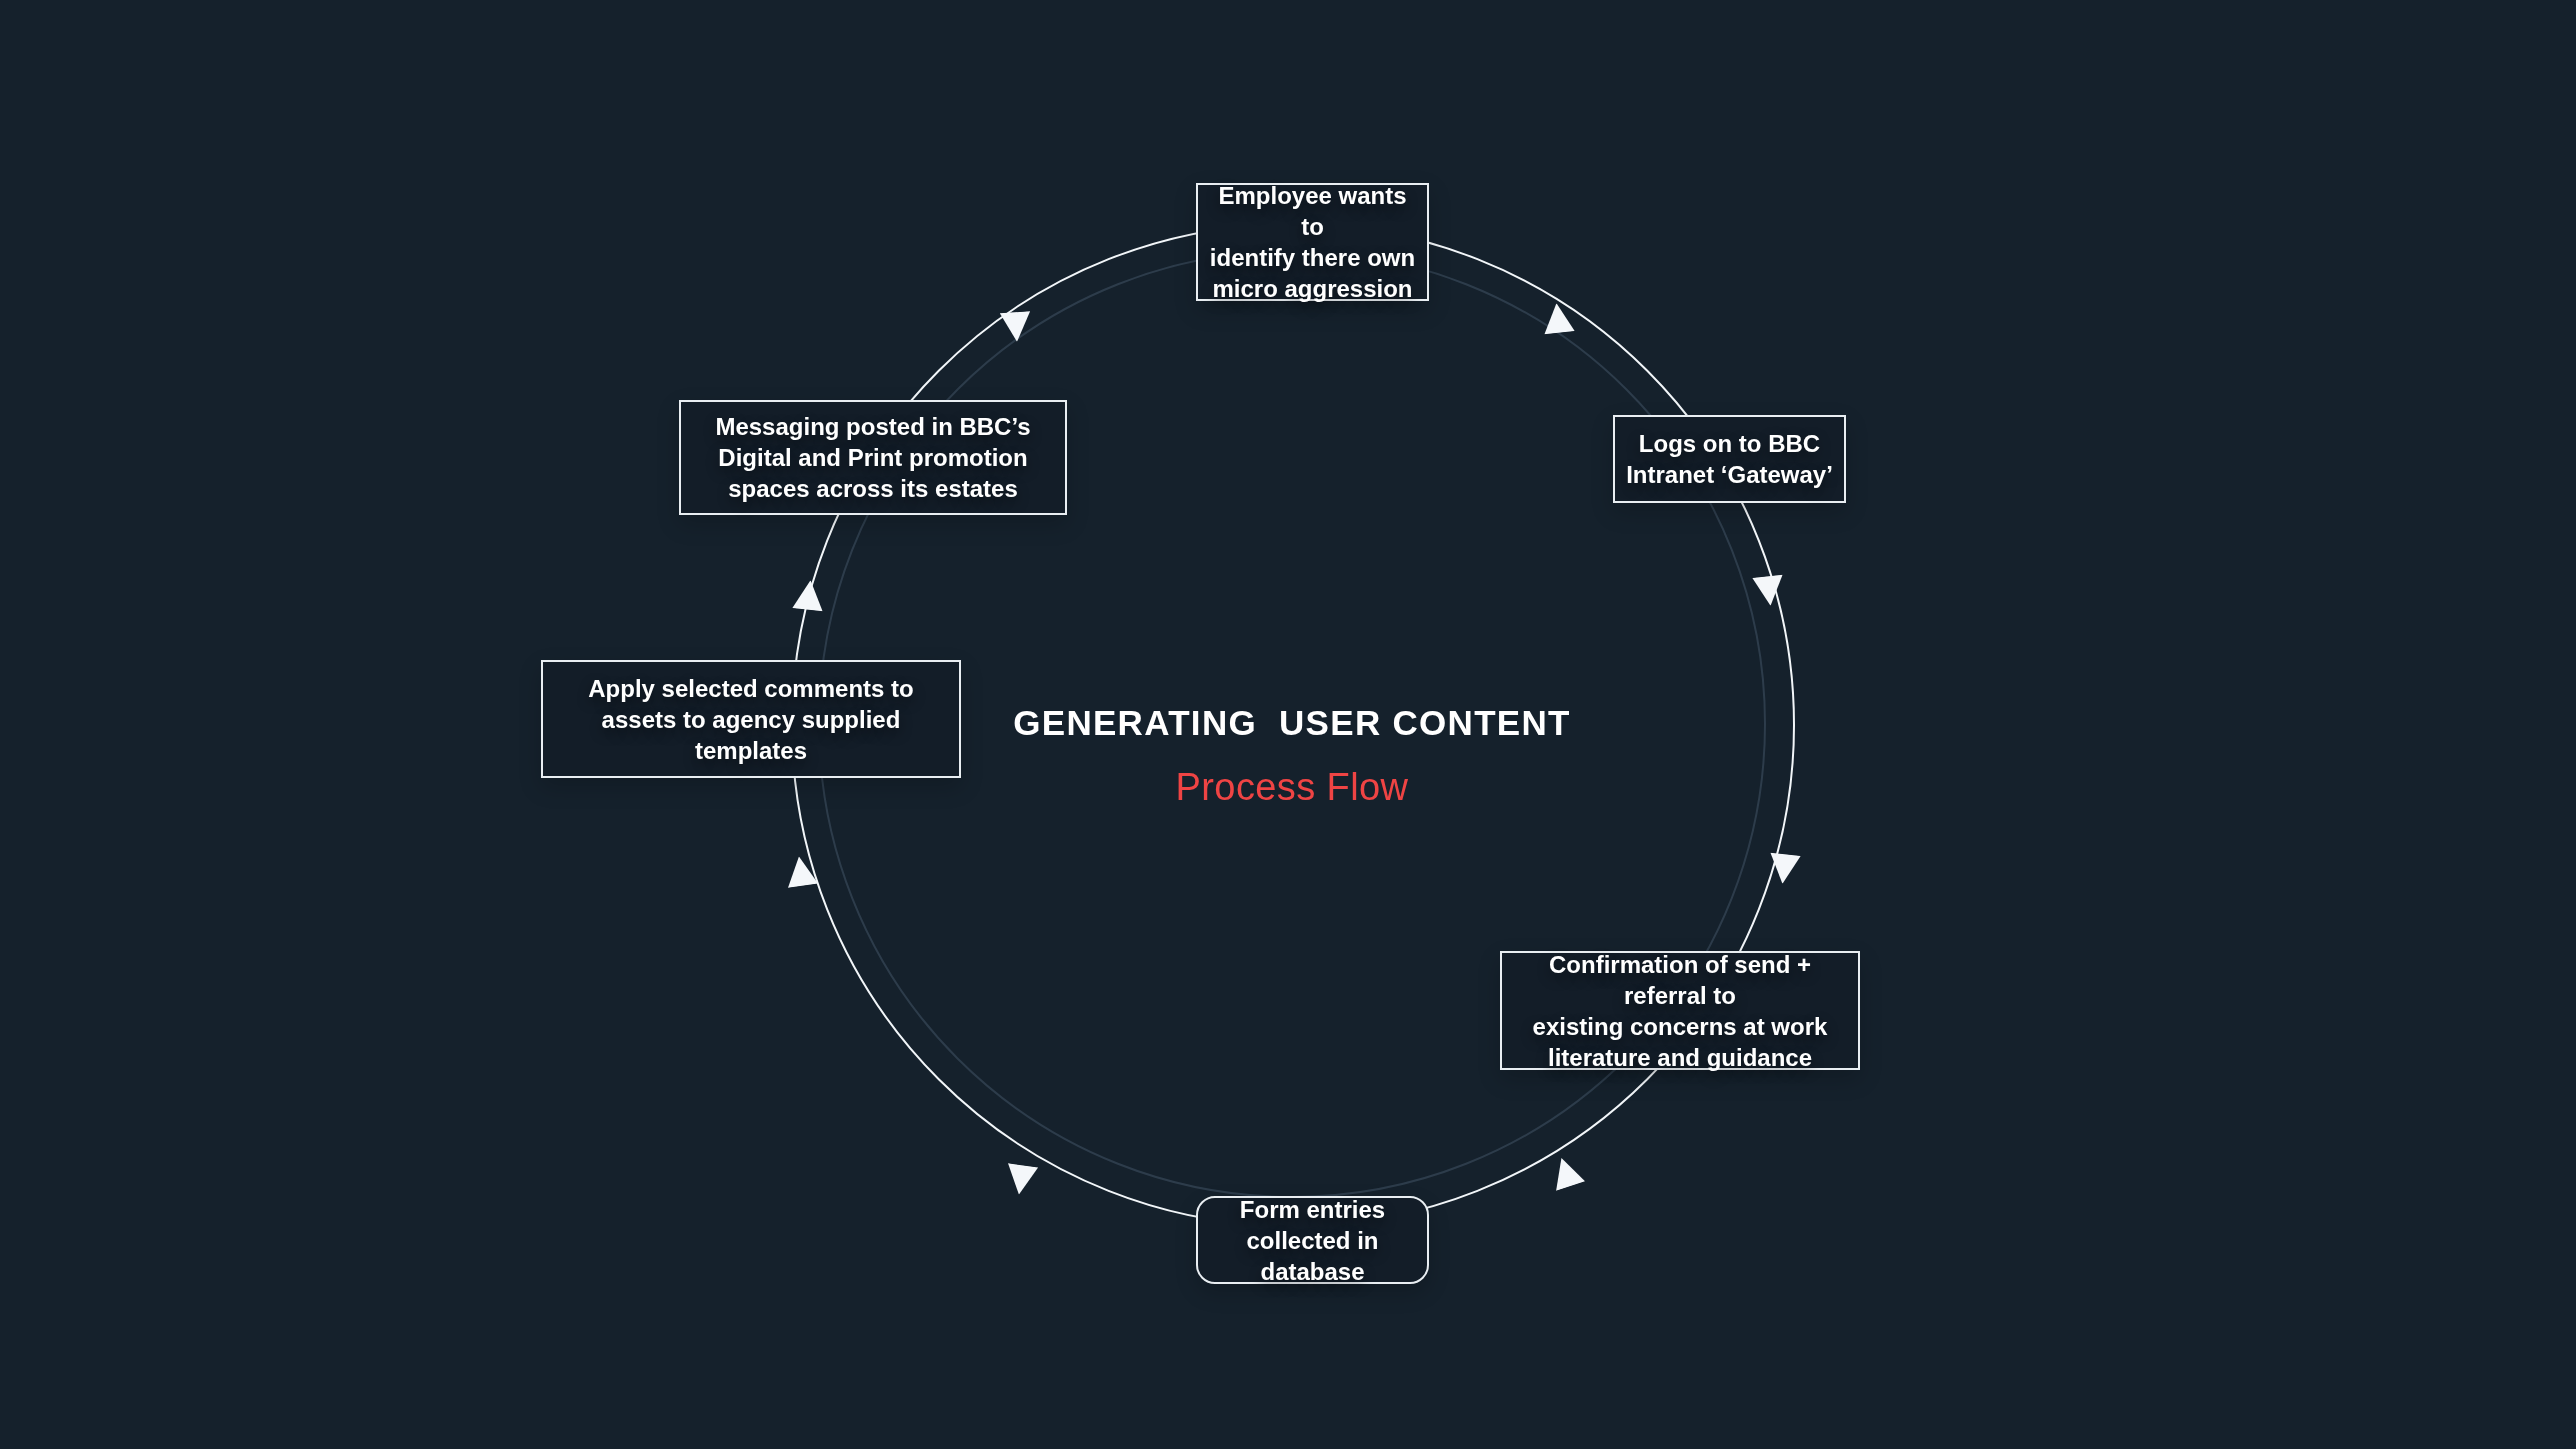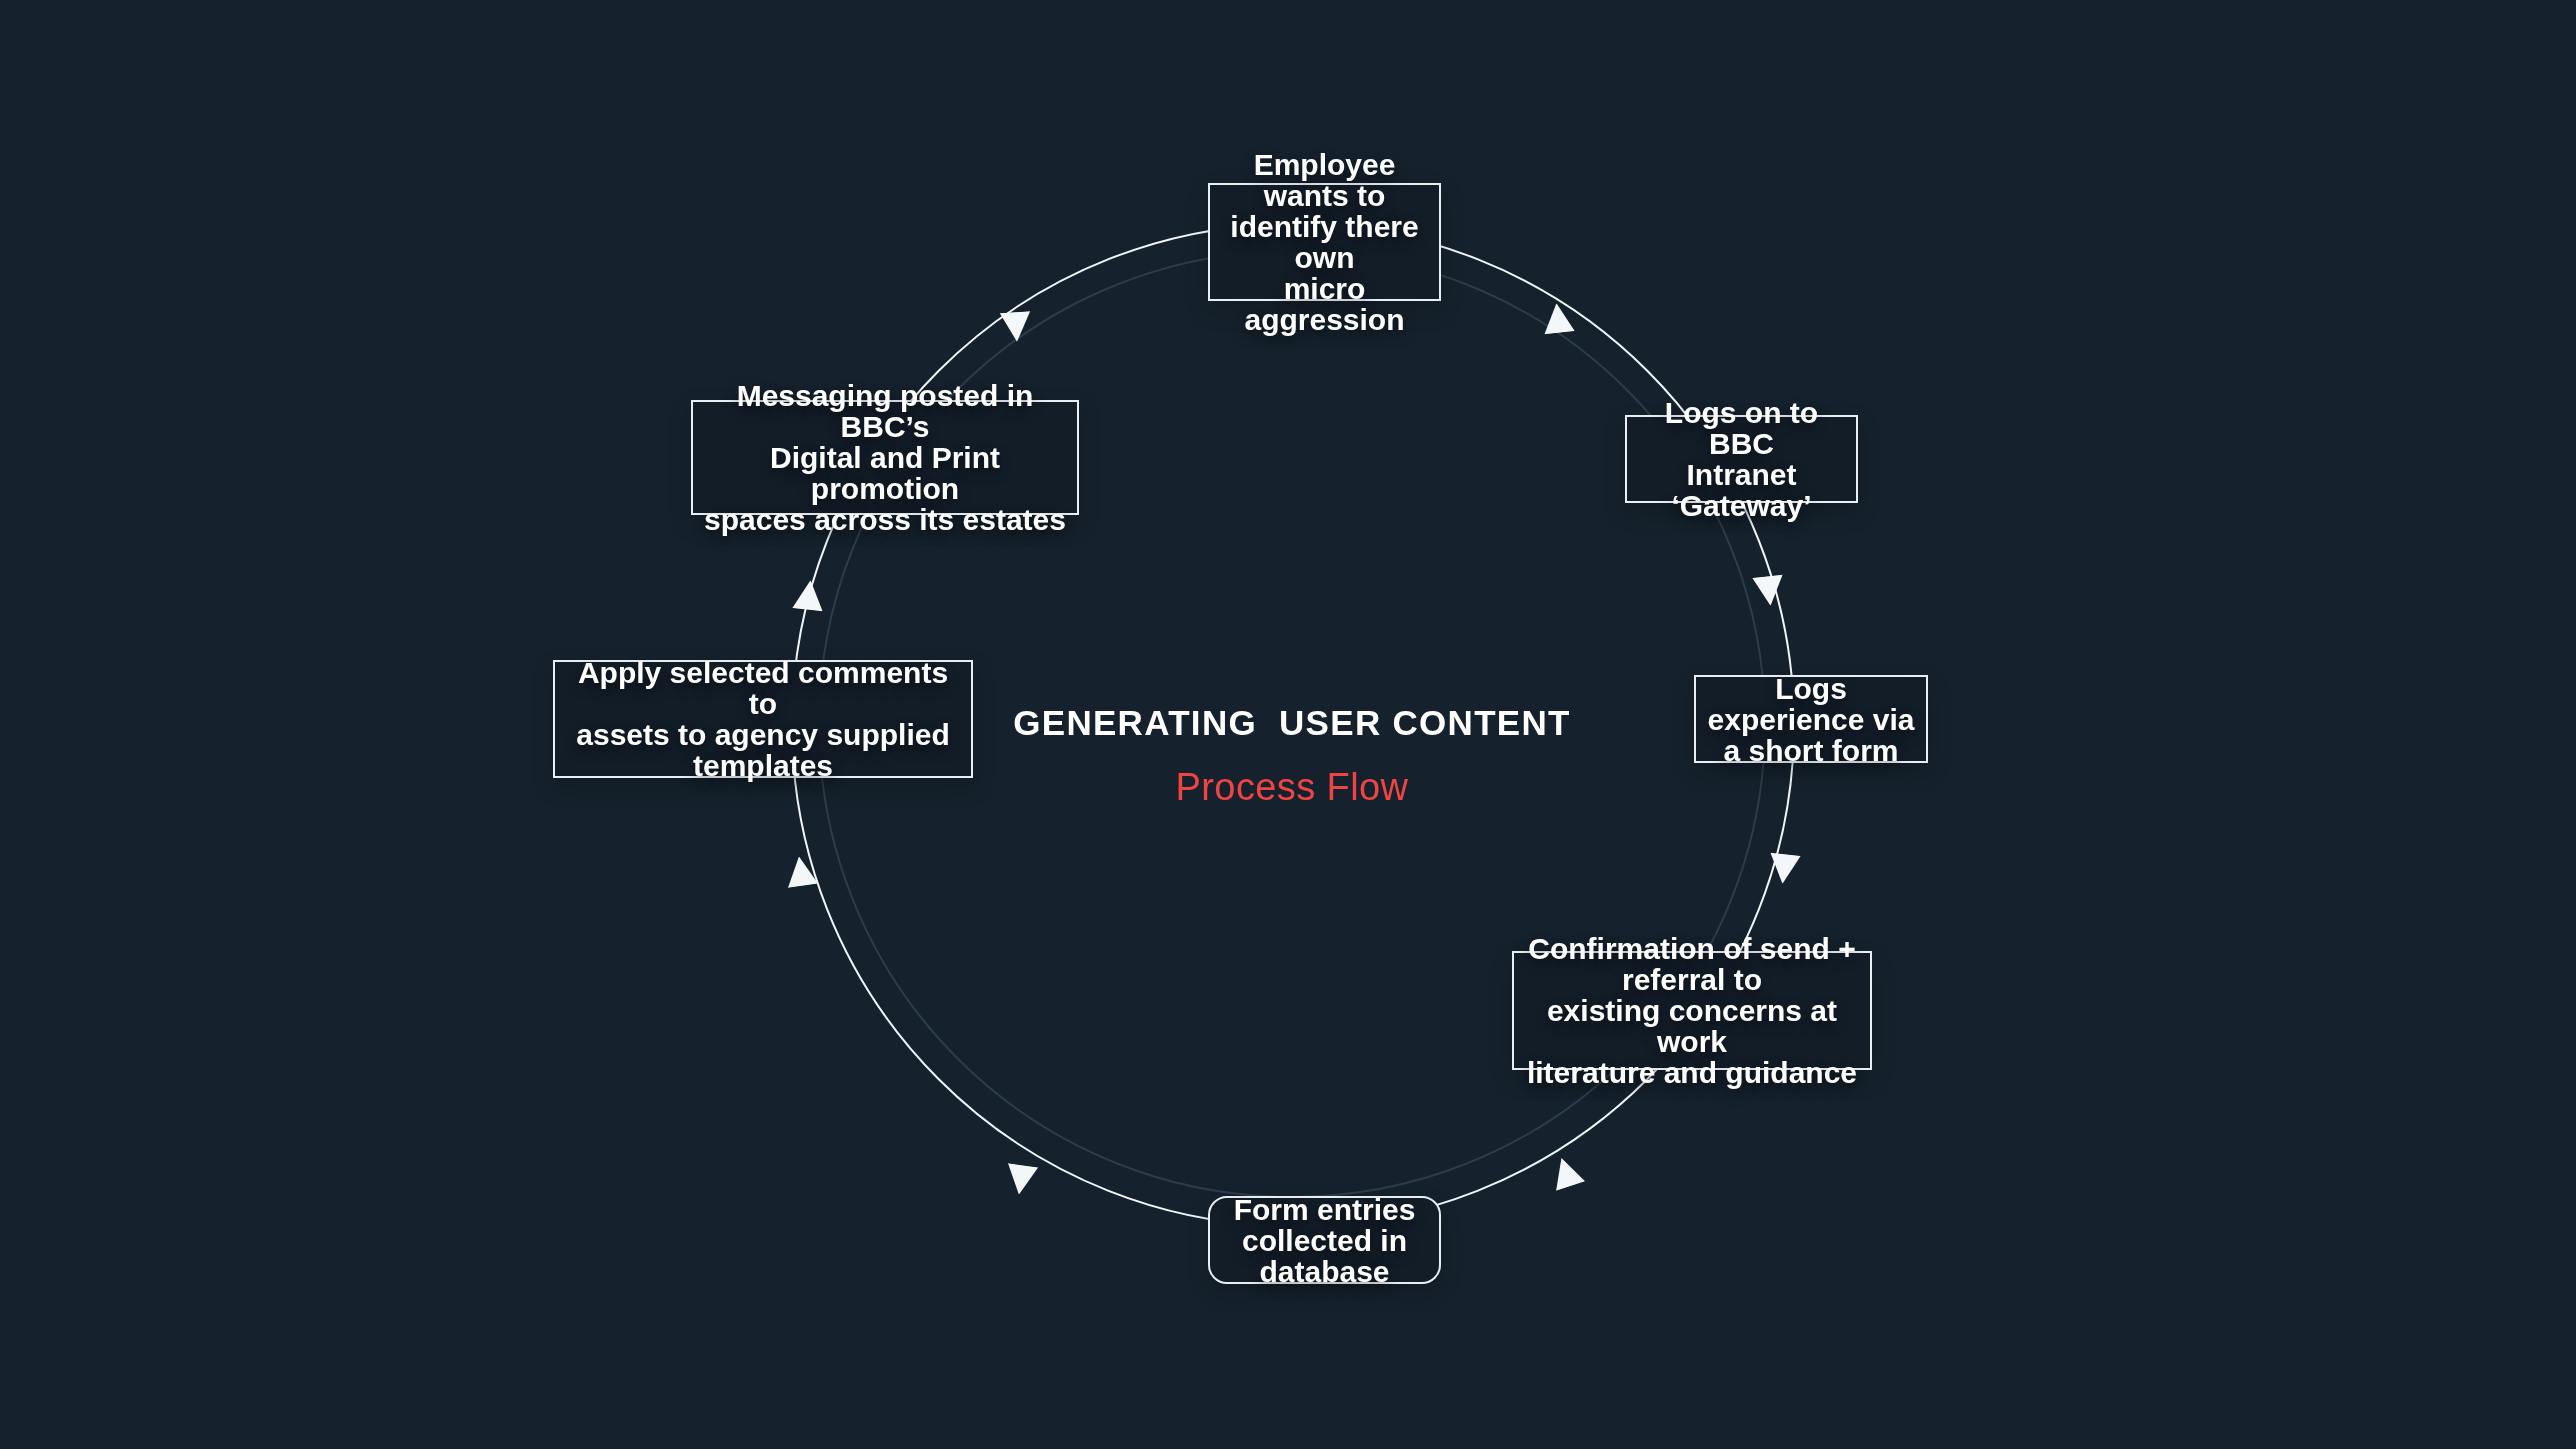--- a/index.html
+++ b/index.html
@@ -50,27 +50,26 @@
 
   
   .node{
     position:absolute;
     background:var(--box-fill);
     border:2.7px solid var(--box-border);
     display:flex;align-items:center;justify-content:center;
     text-align:center;
     color:var(--text);
     font-weight:700;
-    font-size:30px;
+    font-size:24px;
     line-height:31px;
     white-space:pre-line;
     text-shadow:0 5.4px 12.5px rgba(0,0,0,0.45);
     box-shadow:0 9px 21.5px rgba(0,0,0,0.18);
     padding:1px 9px;
-    margin-left:12px;
   }
   .node--top{left:1196px;top:183px;width:233px;height:118px;}
   .node--top-right{left:1613px;top:415px;width:233px;height:88px;}
   .node--right{left:1682px;top:675px;width:234px;height:88px;}
   .node--bottom-right{left:1500px;top:951px;width:360px;height:119px;}
   .node--bottom{left:1196px;top:1196px;width:233px;height:88px;border-radius:19px;}
   .node--bottom-left{left:784px;top:953px;width:232px;height:120px;}
   .node--left{left:541px;top:660px;width:420px;height:118px;}
   .node--top-left{left:679px;top:400px;width:388px;height:115px;}
 
@@ -116,24 +115,20 @@
 
   <div class="node node--top">
     <span>Employee wants to
 identify there own
 micro aggression</span>
   </div>
   <div class="node node--top-right">
     <span>Logs on to BBC
 Intranet ‘Gateway’</span>
   </div>
-  <div class="node node--right">
-    <span>Logs experience via
-a short form</span>
-  </div>
   <div class="node node--bottom-right">
     <span>Confirmation of send + referral to
 existing concerns at work
 literature and guidance</span>
   </div>
   <div class="node node--bottom">
     <span>Form entries
 collected in database</span>
   </div>
   <div class="node node--left">

